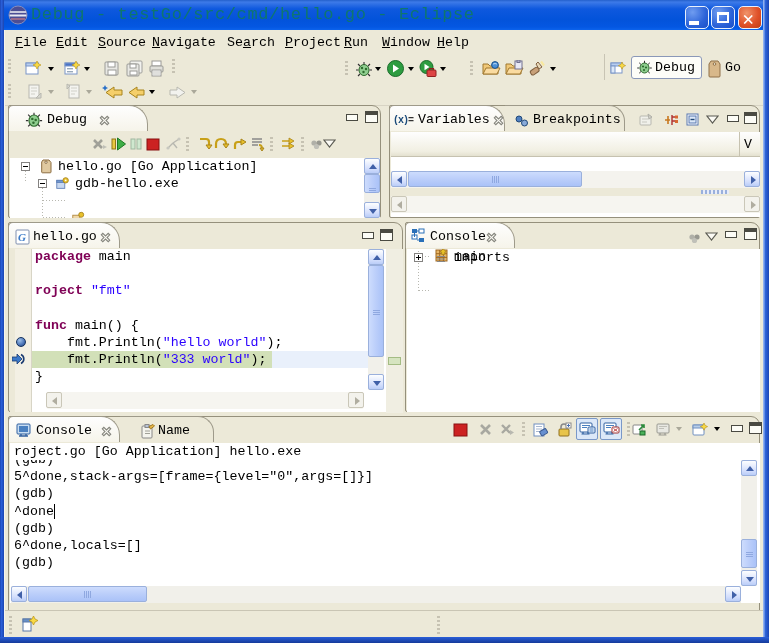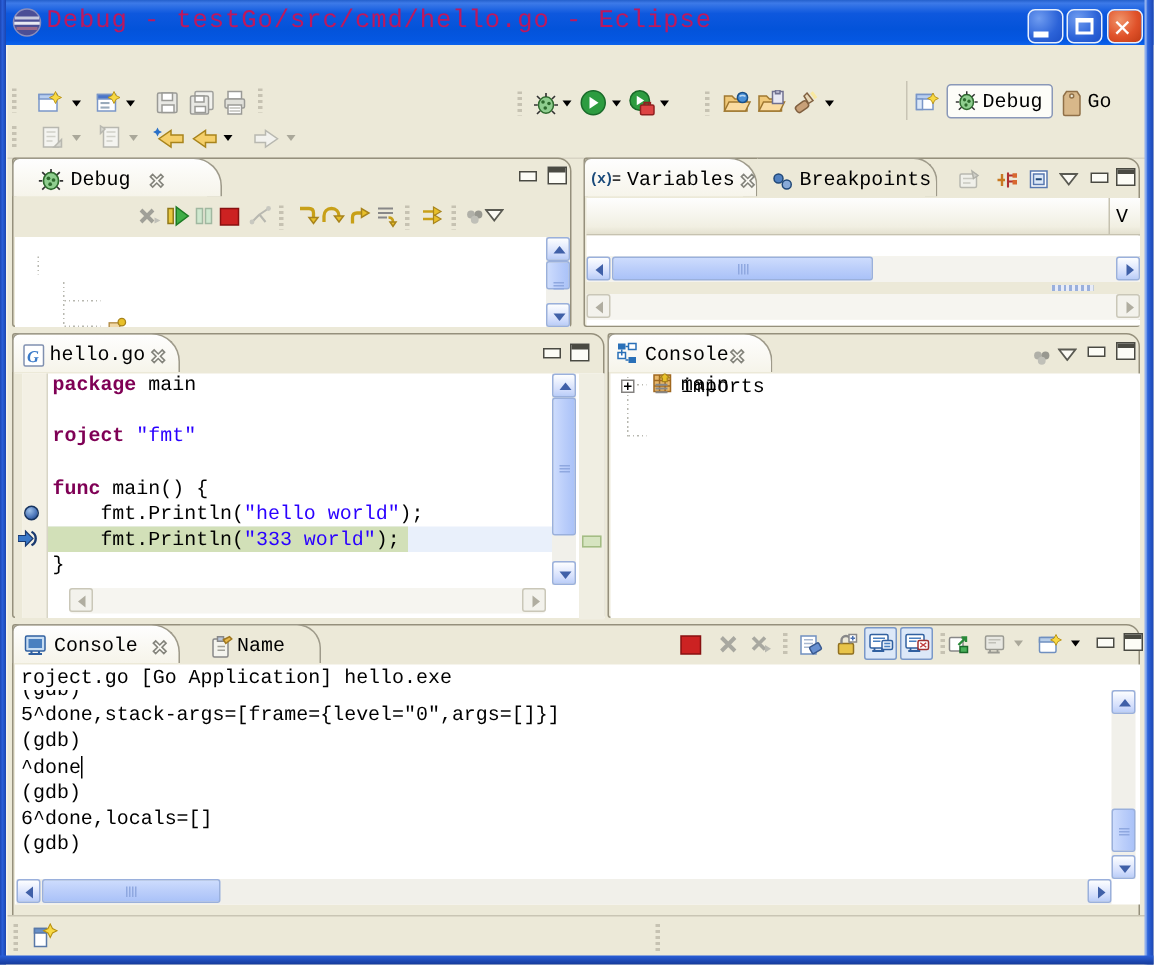--- a/index.html
+++ b/index.html
@@ -3,21 +3,21 @@
 <meta charset="utf-8">
 <style>
 html,body{margin:0;padding:0}
 body{width:769px;height:643px;overflow:hidden;font-family:"Liberation Mono",monospace;-webkit-font-smoothing:antialiased}
 .abs{position:absolute}
 #win{position:absolute;left:0;top:0;width:769px;height:643px;background:#ece9d8}
 
 .bord{position:absolute;background:linear-gradient(90deg,#1c46b4,#2a5fd8 40%,#1a44b0)}
 #titlebar{position:absolute;left:0;top:0;width:769px;height:30px;
  background:linear-gradient(180deg,#2460cc 0%,#3d7ae8 7%,#0e58de 30%,#0353da 65%,#0457e2 90%,#0c63ec 100%)}
-#title-text{position:absolute;left:31px;top:5px;color:#be185d;font-size:17px;letter-spacing:.62px;white-space:pre}
+#title-text{position:absolute;left:31px;top:5px;color:#0f766e;font-size:17px;letter-spacing:.62px;white-space:pre}
 .xpb{position:absolute;top:6px;width:24px;height:23px;border:1.5px solid #e8f0fc;border-radius:5px;box-sizing:border-box}
 .xpb.blue{background:radial-gradient(circle at 30% 25%,#6f9cf0,#2c63d8 60%,#1b50c8)}
 .xpb.red{background:radial-gradient(circle at 35% 30%,#f0946a,#e0522a 55%,#c03a14)}
 .xpb span{position:absolute;color:#fff;font-weight:bold}
 #menubar{position:absolute;left:4px;top:30px;width:761px;height:24px;background:#ece9d8;font-size:13.3px;color:#000}
 #menubar span{position:absolute;top:5px}
 #menubar u{text-decoration:underline}
 #tb1{position:absolute;left:4px;top:54px;width:761px;height:26px;background:#ece9d8}
 #tb2{position:absolute;left:4px;top:80px;width:761px;height:25px;background:#ece9d8;border-bottom:1px solid #d8d4c4}
 .grip{position:absolute;width:3px;height:16px;background:repeating-linear-gradient(180deg,#c6c2b2 0 2px,transparent 2px 4px)}
@@ -71,20 +71,31 @@
 <div class="xpb blue" style="left:685px">
       <span style="left:3px;top:14px;width:10px;height:3.5px;background:#fff;display:block"></span>
     </div>
 <div class="xpb blue" style="left:711px">
       <span style="left:4.5px;top:4.5px;width:12px;height:11px;border:2px solid #fff;display:block;box-sizing:border-box;border-top-width:3px"></span>
     </div>
 <div class="xpb red" style="left:738px;width:24px">
       <span style="left:3.5px;top:0;font-size:19px">✕</span>
     </div>
 
+<div id="menubar">
+<span style="left:11px"><u>F</u>ile</span>
+<span style="left:52px"><u>E</u>dit</span>
+<span style="left:94px"><u>S</u>ource</span>
+<span style="left:148px"><u>N</u>avigate</span>
+<span style="left:223px">Se<u>a</u>rch</span>
+<span style="left:281px"><u>P</u>roject</span>
+<span style="left:340px"><u>R</u>un</span>
+<span style="left:378px"><u>W</u>indow</span>
+<span style="left:433px"><u>H</u>elp</span>
+</div>
 
 <div id="tb1">
 <div class="grip" style="left:4px;top:5px"></div>
 <div class="ico" style="left:21px;top:6px"><svg width="17" height="17" viewBox="0 0 17 17">
           <rect x="1" y="3" width="12" height="11" fill="#fff" stroke="#7a96c8"></rect>
           <rect x="1" y="3" width="12" height="3" fill="#b8cef0" stroke="#7a96c8"></rect>
           <path d="M12 1l1.3 2.7 2.7 1.3-2.7 1.3L12 9l-1.3-2.7L8 5l2.7-1.3z" fill="#f8d944" stroke="#b89010" stroke-width=".6"></path>
         </svg></div>
 <div class="dd" style="left:44px;top:13px"></div>
 <div class="ico" style="left:60px;top:6px"><svg width="17" height="17" viewBox="0 0 17 17">
@@ -279,20 +290,38 @@
 <svg class="abs" style="left:314px;top:7px" width="13" height="9" viewBox="0 0 13 9">
           <path d="M1 1h11L6.5 8z" fill="#fbfaf4" stroke="#5a5a52" stroke-width="1.2"></path>
         </svg>
 </div>
 
 <div class="white abs" style="left:1px;top:52px;width:354px;height:60px;overflow:hidden">
 <div class="abs" style="left:15px;top:13px;width:1px;height:12px;background:repeating-linear-gradient(180deg,#b8b8b0 0 1px,transparent 1px 3px)"></div>
 <div class="abs" style="left:32px;top:30px;width:1px;height:30px;background:repeating-linear-gradient(180deg,#b8b8b0 0 1px,transparent 1px 3px)"></div>
 <div class="abs" style="left:33px;top:42px;width:24px;height:1px;background:repeating-linear-gradient(90deg,#b8b8b0 0 1px,transparent 1px 3px)"></div>
 <div class="abs" style="left:33px;top:59px;width:24px;height:1px;background:repeating-linear-gradient(90deg,#b8b8b0 0 1px,transparent 1px 3px)"></div>
+<div class="trow" style="left:0;top:0;width:100%">
+<div class="expander" style="left:11px;top:4px"><i></i></div>
+<svg class="ico" style="left:28px;top:0" width="16" height="16" viewBox="0 0 16 16">
+            <path d="M5 2h6l2 2.5V14a.8.8 0 01-.8.8H4.5a.8.8 0 01-.8-.8V4z" fill="#e0c9a0" stroke="#8c6d40"></path>
+            <circle cx="8" cy="4.2" r="1.2" fill="#fff" stroke="#8c6d40"></circle>
+          </svg>
+<span style="position:absolute;left:48px;top:1px">hello.go [Go Application]</span>
+</div>
+<div class="trow" style="left:0;top:17px;width:100%">
+<div class="expander" style="left:28px;top:4px"><i></i></div>
+<svg class="ico" style="left:45px;top:0" width="18" height="16" viewBox="0 0 18 16">
+            <rect x="2" y="5" width="9" height="9" fill="#c8d8f0" stroke="#6080b8"></rect>
+            <rect x="2" y="5" width="9" height="2.5" fill="#7098d0" stroke="#6080b8"></rect>
+            <circle cx="12" cy="5" r="3" fill="#e8c02a" stroke="#a8841c"></circle>
+            <circle cx="12" cy="5" r="1" fill="#fff"></circle>
+          </svg>
+<span style="position:absolute;left:65px;top:1px">gdb-hello.exe</span>
+</div>
 <div class="trow" style="left:0;top:51px;width:100%">
 <svg class="ico" style="left:61px;top:0" width="18" height="16" viewBox="0 0 18 16">
             <rect x="2" y="6" width="8" height="8" fill="#f0d8a8" stroke="#b08840"></rect>
             <circle cx="11.5" cy="5.5" r="2.8" fill="#e8c02a" stroke="#a8841c"></circle>
           </svg>
 </div>
 </div>
 
 <div class="sbv" style="left:355px;top:52px;width:16px;height:60px">
 <div class="sbtn" style="left:0;top:0">

